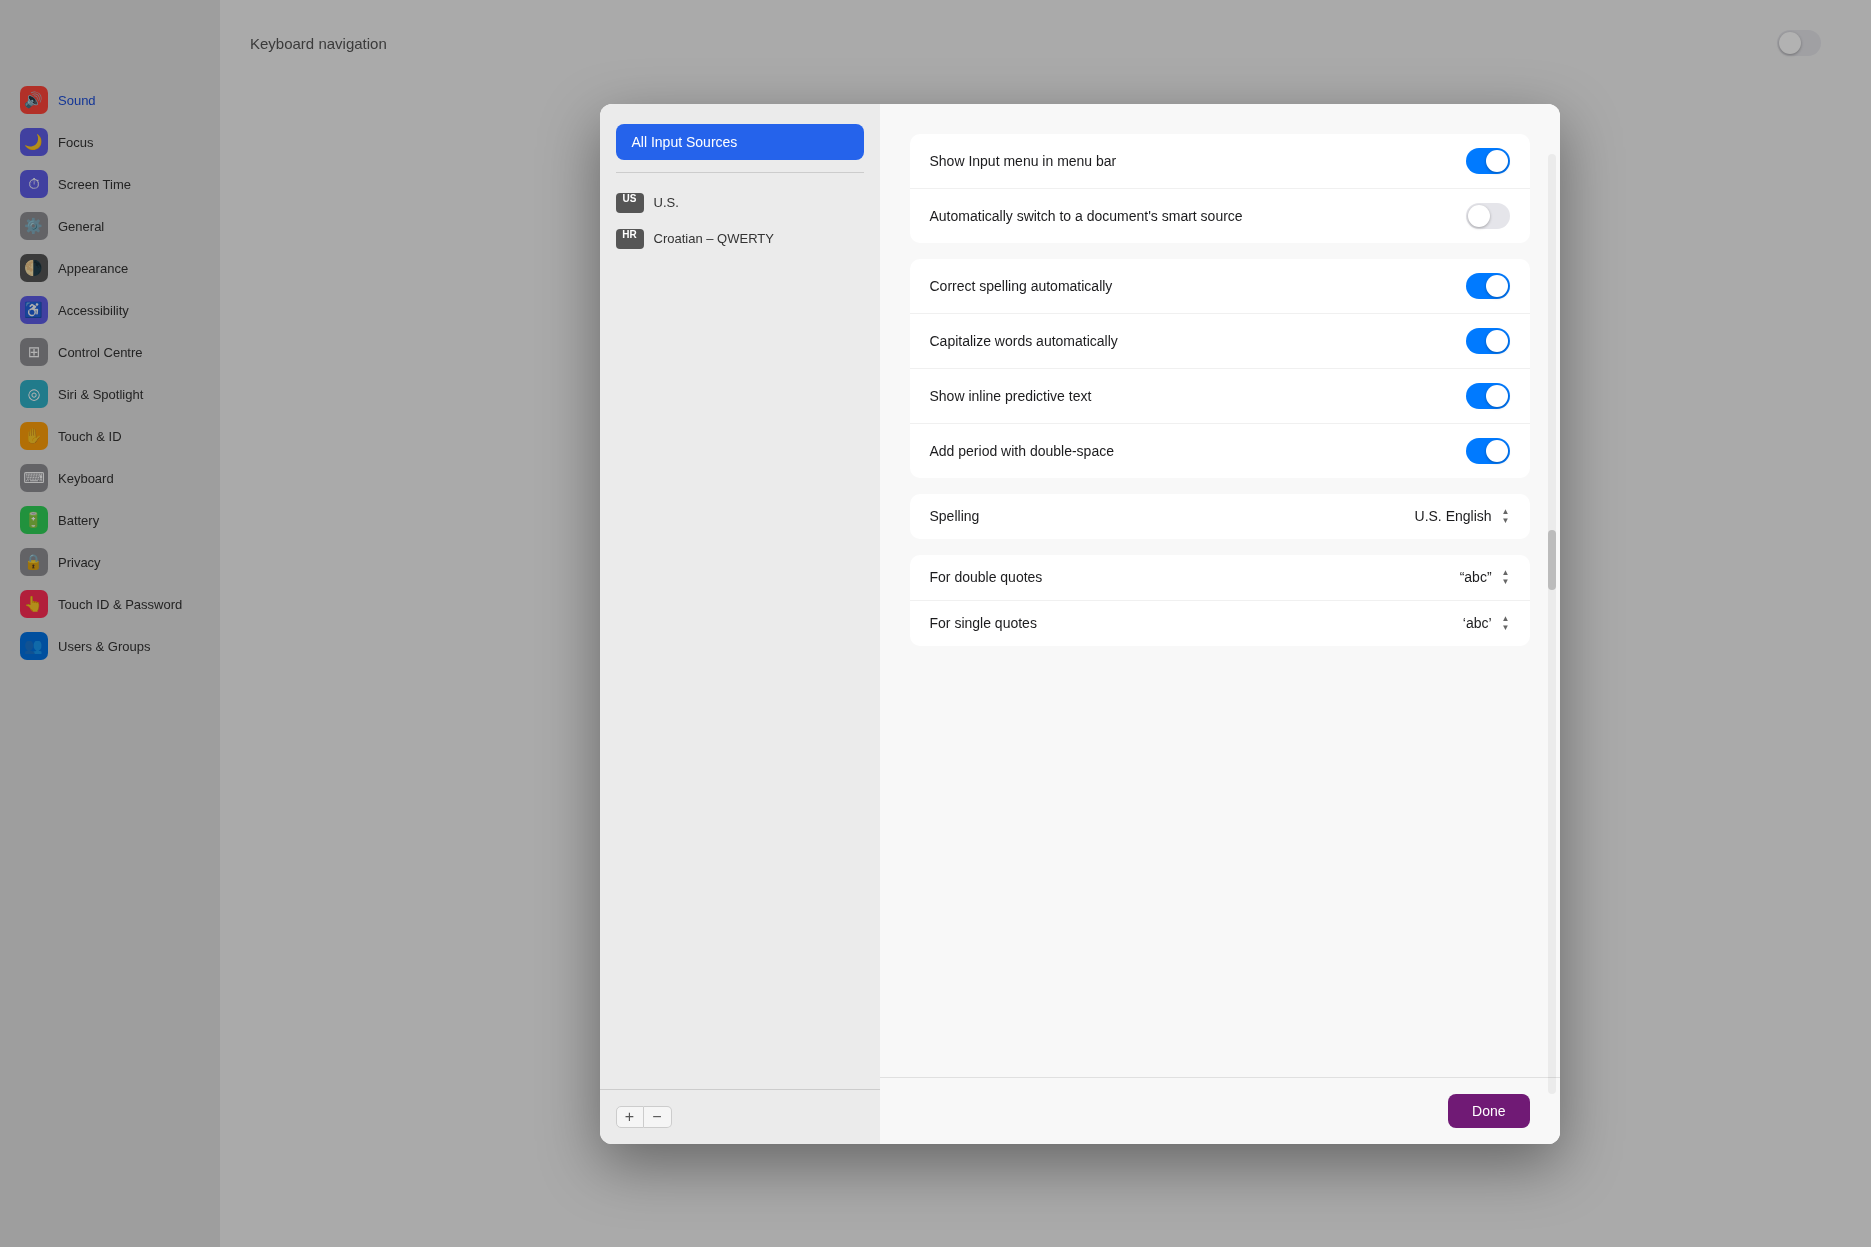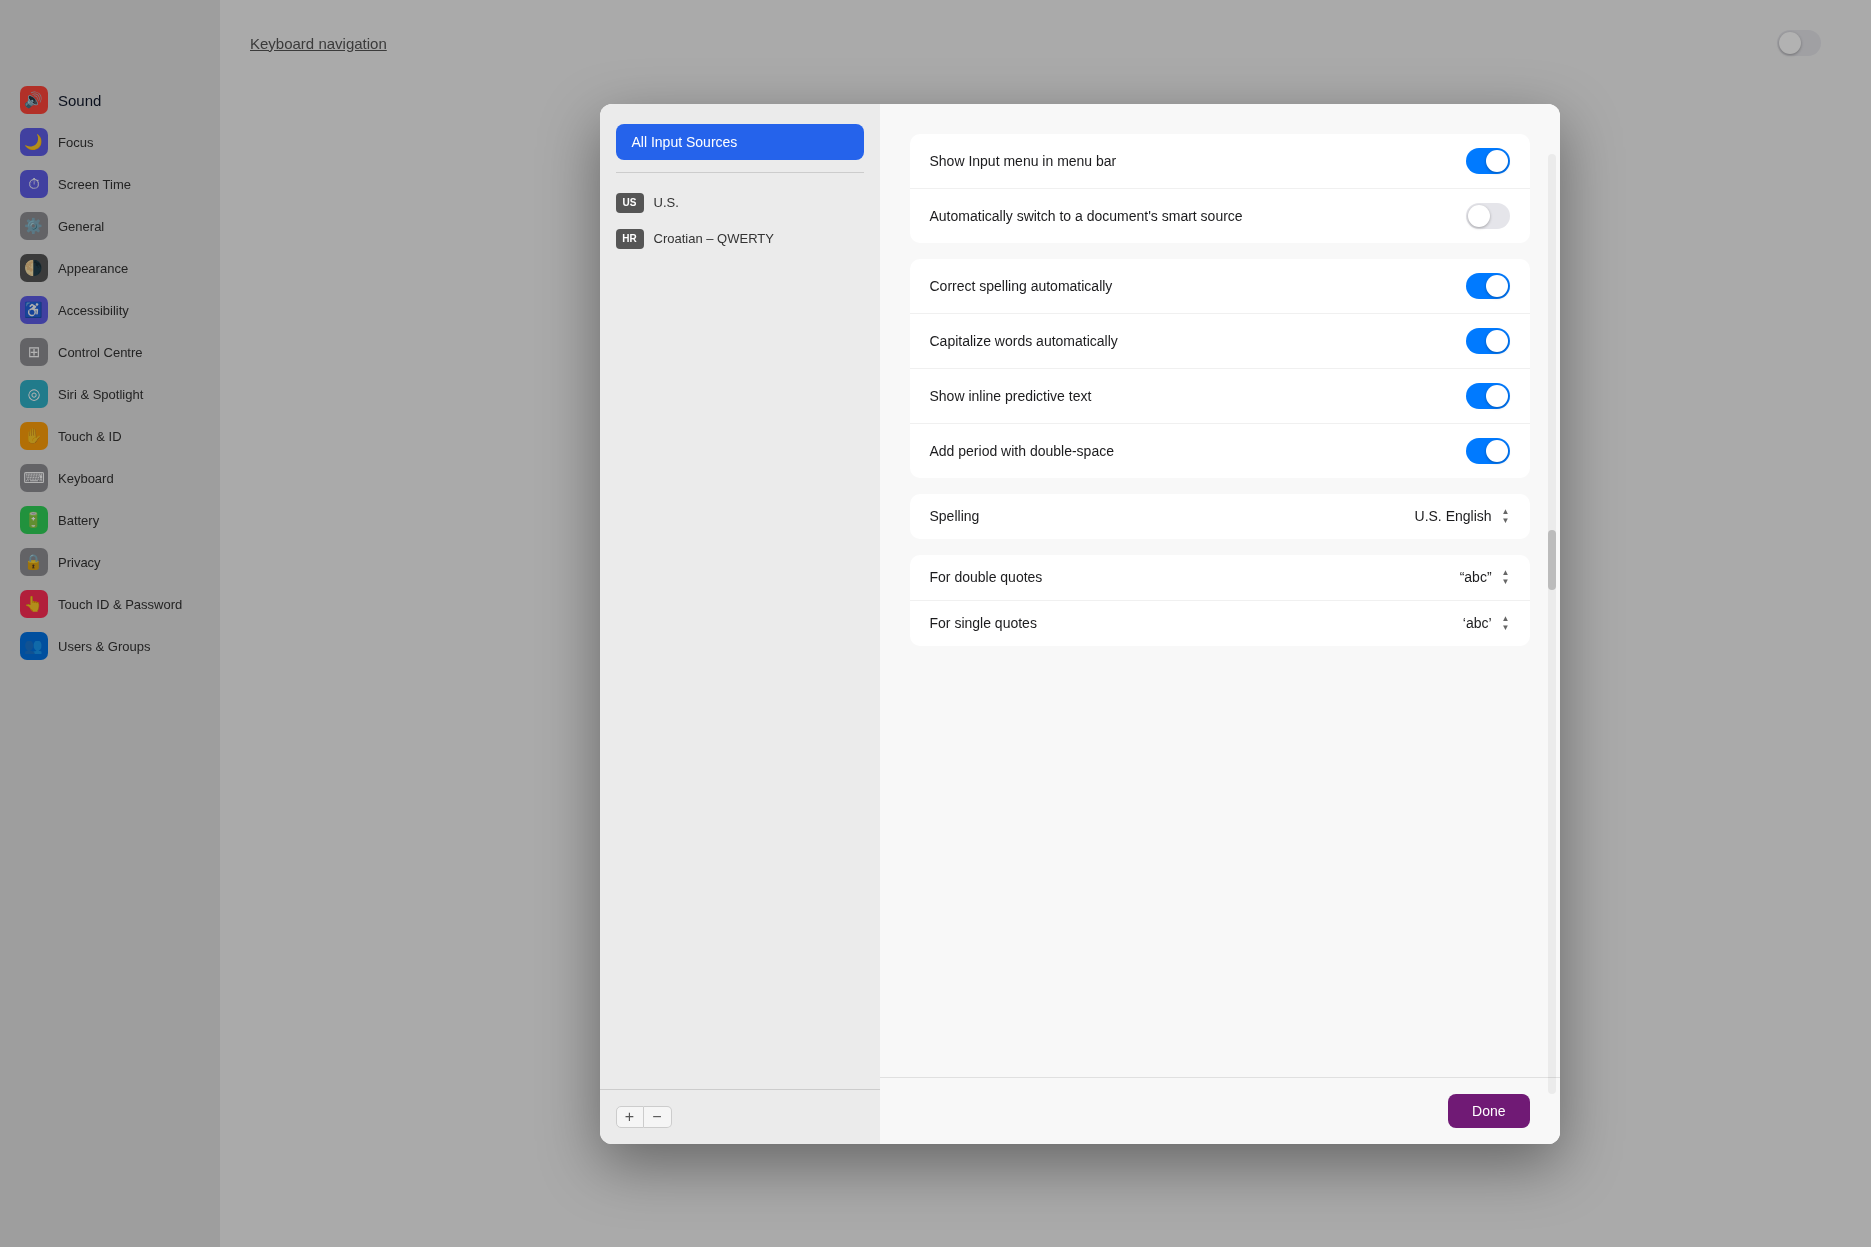--- a/index.html
+++ b/index.html
@@ -111,21 +111,21 @@
 
     .input-badge {
       width: 28px;
       height: 20px;
       border-radius: 4px;
       background: #555;
       color: white;
       font-size: 10px;
       font-weight: 700;
       display: flex;
-      align-items: center;
+      align-items: flex-start;
       justify-content: center;
       flex-shrink: 0;
     }
 
     .input-source-label {
       font-size: 13px;
       color: #333;
     }
 
     .modal-left-bottom {
@@ -306,21 +306,20 @@
       display: flex;
       justify-content: space-between;
       align-items: center;
       padding: 20px 30px;
       margin-top: 10px;
     }
 
     .bg-nav-text {
       font-size: 15px;
       color: #555;
-      text-decoration: underline;
     }
 
     .scrollbar-track {
       position: absolute;
       right: 4px;
       top: 50px;
       bottom: 50px;
       width: 8px;
       background: rgba(0,0,0,0.05);
       border-radius: 4px;
@@ -336,21 +335,21 @@
       border-radius: 4px;
     }
   </style>
 </head>
 <body>
 
 <div class="bg-sidebar-full">
 
   <div class="bg-sidebar-item" style="display:flex;align-items:center;gap:10px;padding:6px 12px;">
     <div class="sidebar-icon icon-sound">🔊</div>
-    <span style="font-size:15px;color:#0f172a">Sound</span>
+    <span style="font-size:13px;color:#1d4ed8">Sound</span>
   </div>
   <div class="bg-sidebar-item" style="display:flex;align-items:center;gap:10px;padding:6px 12px;">
     <div class="sidebar-icon icon-focus">🌙</div>
     <span style="font-size:13px;color:#333">Focus</span>
   </div>
   <div class="bg-sidebar-item" style="display:flex;align-items:center;gap:10px;padding:6px 12px;">
     <div class="sidebar-icon icon-screen-time">⏱</div>
     <span style="font-size:13px;color:#333">Screen Time</span>
   </div>
   <div class="bg-sidebar-item" style="display:flex;align-items:center;gap:10px;padding:6px 12px;">

